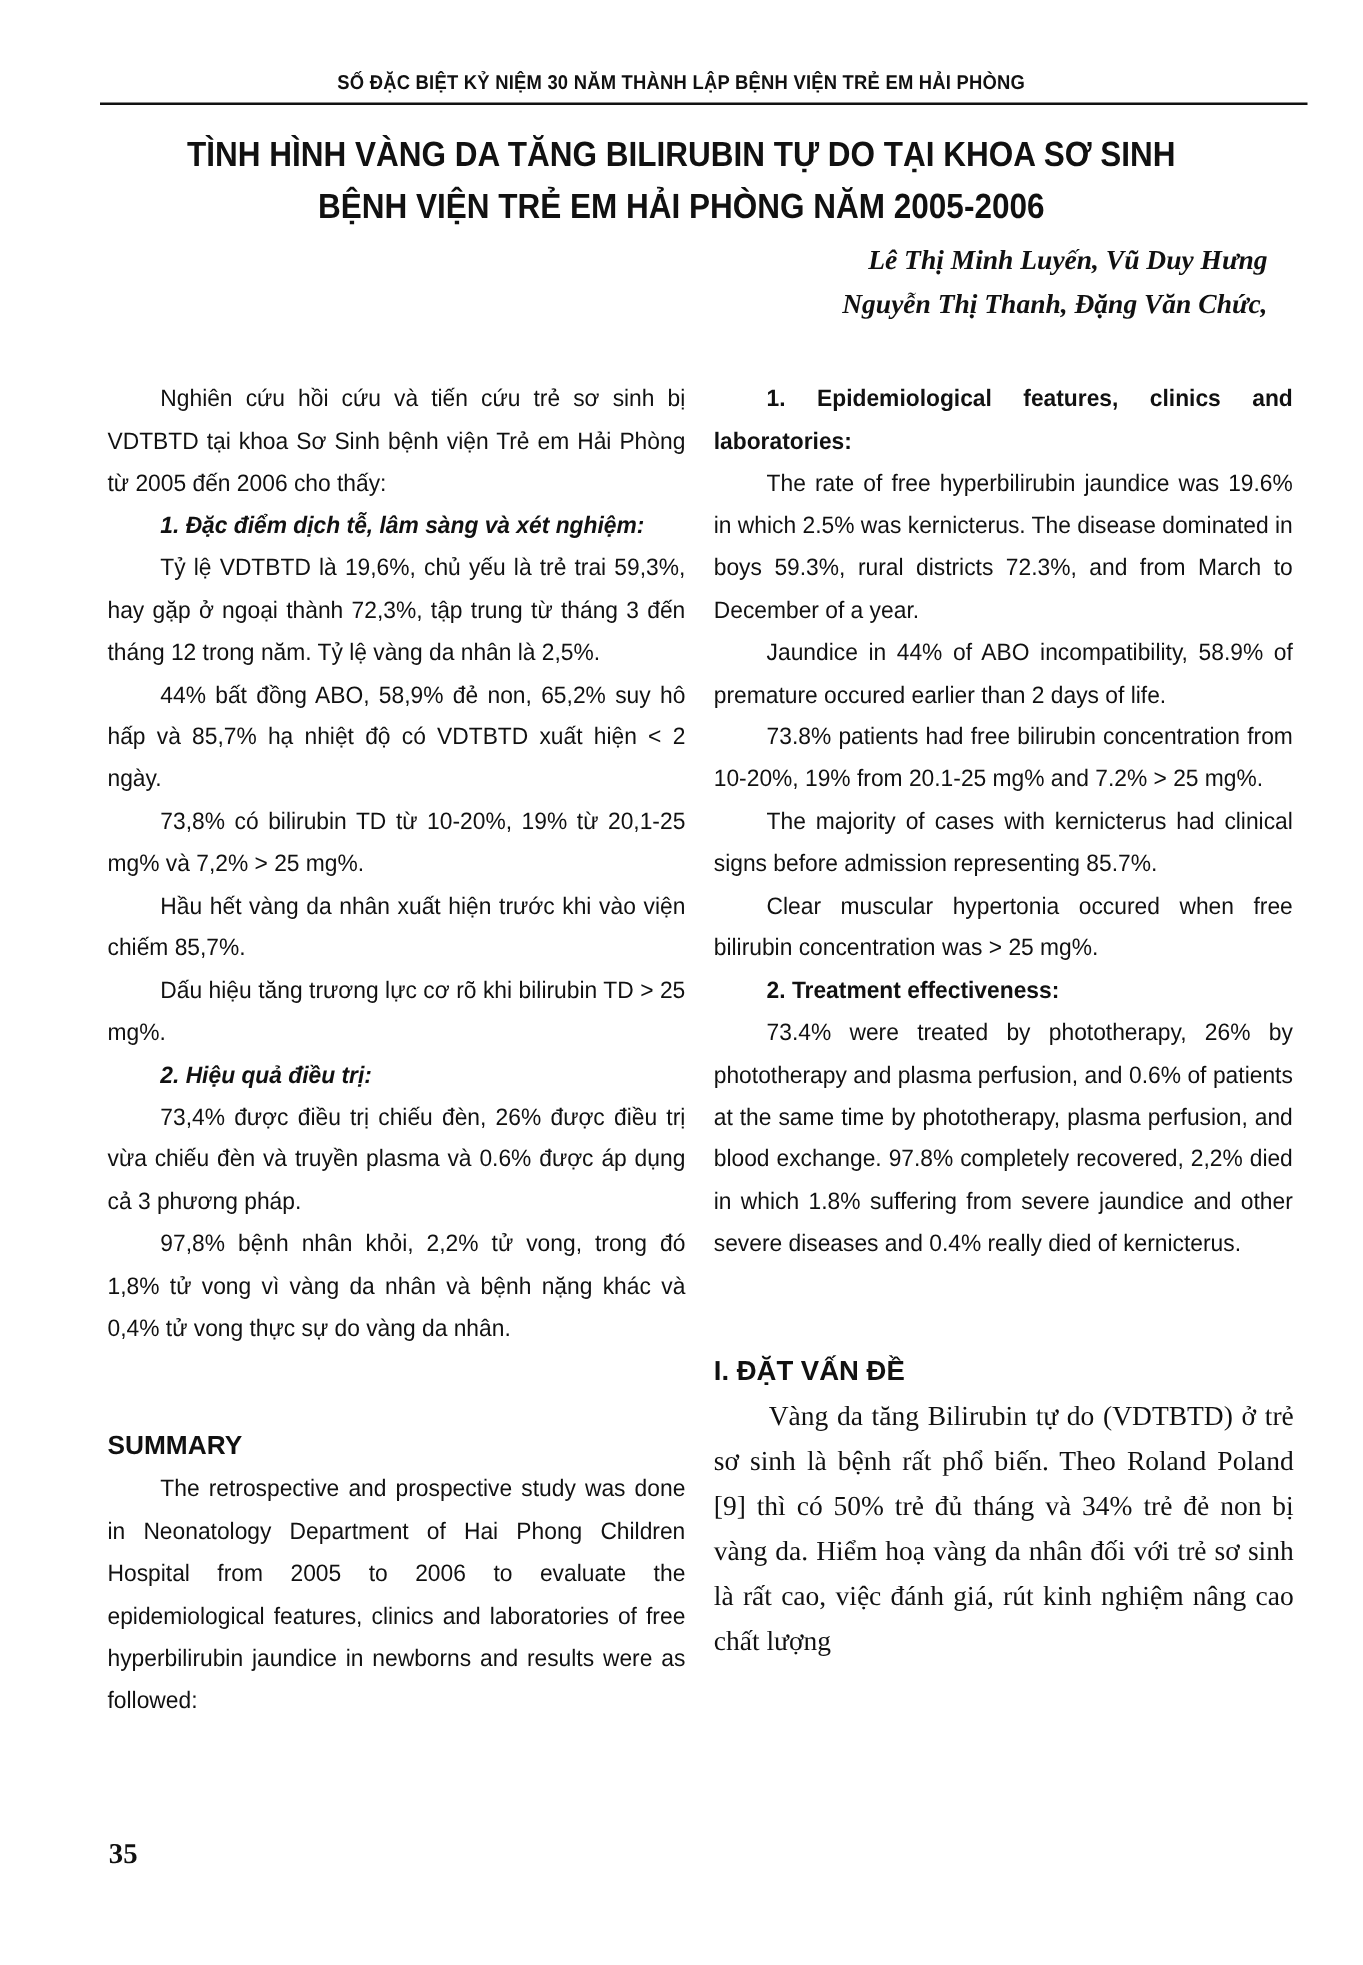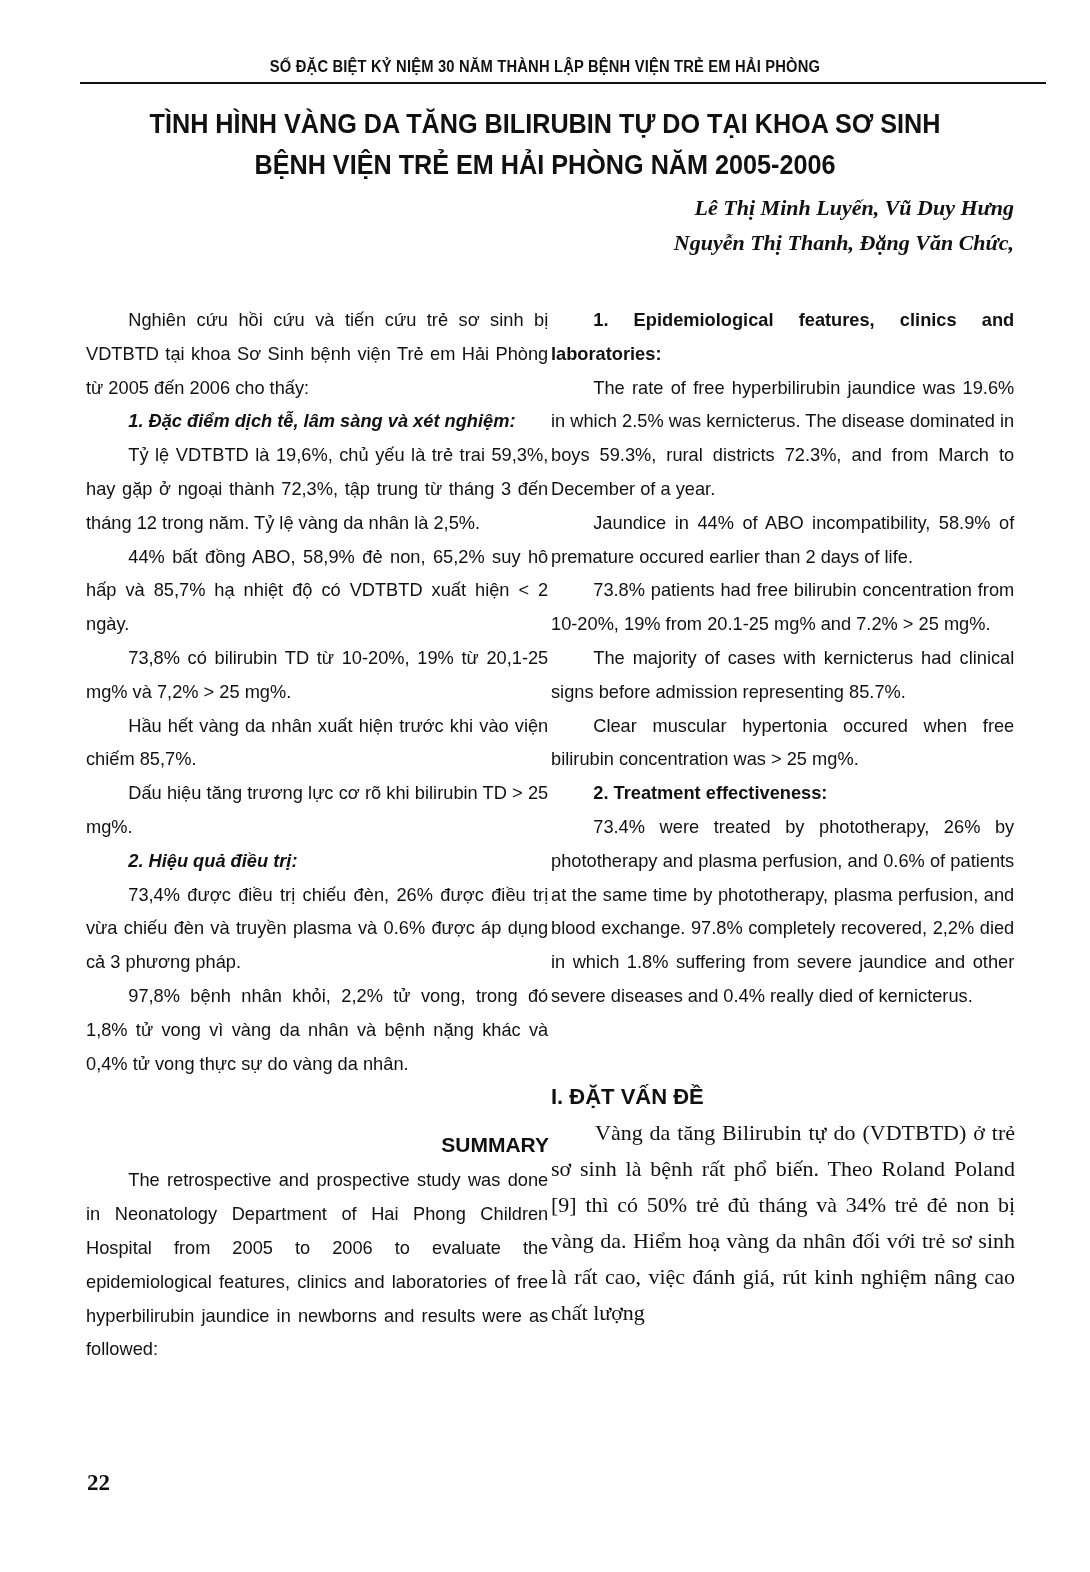--- a/index.html
+++ b/index.html
@@ -14,28 +14,28 @@
     position:absolute; left:0; right:0; top:103px; text-align:center;
     font-family:"Liberation Sans", sans-serif; font-weight:bold; font-size:28px; line-height:41px;
     transform:scaleX(0.9); transform-origin:center;
   }
   .authors {
     position:absolute; right:76px; top:190px; text-align:right;
     font-family:"Liberation Serif", serif; font-style:italic; font-weight:bold; font-size:22px; line-height:35px;
   }
   .col { position:absolute; font-family:"Liberation Sans", sans-serif; font-size:19px; line-height:33.8px; }
   .col-left { left:86px; width:463px; top:303px; }
-  .col-right { left:551px; width:464px; top:303px; }
+  .col-right { left:571px; width:464px; top:303px; }
   .col p { margin:0; text-align:justify; text-indent:44px; transform:scaleX(0.96); transform-origin:left; width:104%; }
   .section-heading {
     font-family:"Liberation Sans", sans-serif; font-weight:bold; font-size:21px; margin:0; line-height:36px;
   }
   .sub-heading-it { font-style:italic; font-weight:bold; }
   .sub-heading-b { font-weight:bold; }
-  .summary-heading { margin-top:47px;text-align:right; }
+  .summary-heading { margin-top:59px; }
   .intro-heading { margin-top:66px; font-size:22px; }
   .serif-p { font-family:"Liberation Serif", serif; font-size:22px; line-height:36px; }
   .col p.serif-p { transform:none; width:100%; }
   .page-number {
     position:absolute; left:87px; top:1470px;
     font-family:"Liberation Serif", serif; font-weight:bold; font-size:23px;
   }
 </style>
 </head>
 <body>
@@ -76,13 +76,13 @@
   <p>73.8% patients had free bilirubin concentration from 10-20%, 19% from 20.1-25 mg% and 7.2% &gt; 25 mg%.</p>
   <p>The majority of cases with kernicterus had clinical signs before admission representing 85.7%.</p>
   <p>Clear muscular hypertonia occured when free bilirubin concentration was &gt; 25 mg%.</p>
   <p class="sub-heading-b">2. Treatment effectiveness:</p>
   <p>73.4% were treated by phototherapy, 26% by phototherapy and plasma perfusion, and 0.6% of patients at the same time by phototherapy, plasma perfusion, and blood exchange.    97.8% completely recovered, 2,2% died in which 1.8% suffering from severe jaundice and other severe diseases and 0.4% really died of kernicterus.</p>
 
   <h2 class="section-heading intro-heading">I. ĐẶT VẤN ĐỀ</h2>
   <p class="serif-p">Vàng da tăng Bilirubin tự do (VDTBTD) ở trẻ sơ sinh là bệnh rất phổ biến. Theo Roland Poland [9] thì có 50% trẻ đủ tháng và 34% trẻ đẻ non bị vàng da. Hiểm hoạ vàng da nhân đối với trẻ sơ sinh là rất cao, việc đánh giá, rút kinh nghiệm nâng cao chất lượng</p>
 </div>
 
-<div class="page-number">22</div>
+<div class="page-number">35</div>
 
 </body></html>

